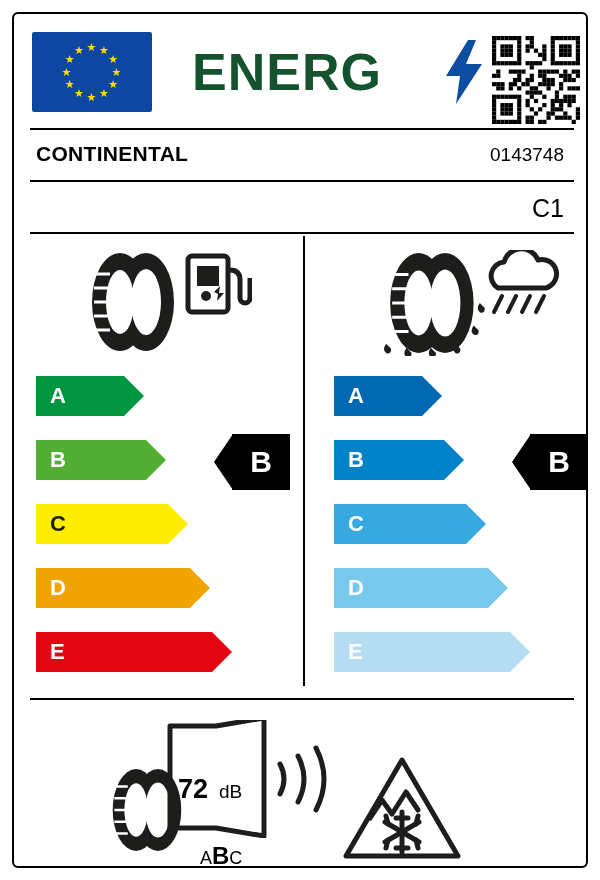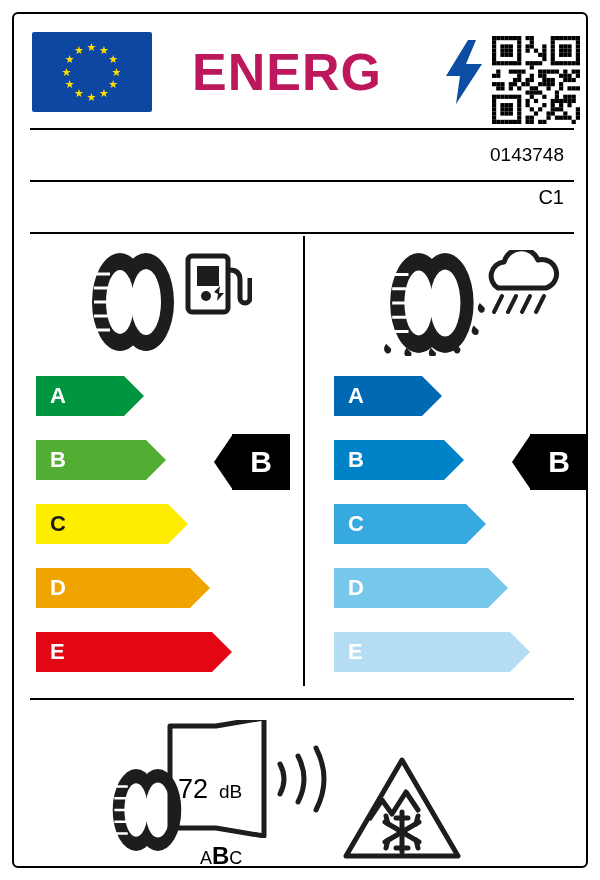--- a/index.html
+++ b/index.html
@@ -43,21 +43,21 @@
     font-size: 11px;
     line-height: 11px;
   }
   .energy-word {
     position: absolute;
     left: 178px; top: 26px;
     height: 64px;
     font-size: 52px;
     font-weight: bold;
     letter-spacing: 1px;
-    color: #be185d;
+    color: #14532d;
     line-height: 64px;
   }
   .bolt {
     position: absolute;
     left: 432px; top: 26px;
     width: 36px; height: 64px;
   }
   .bolt svg { display: block; }
   .qr {
     position: absolute;
@@ -91,22 +91,22 @@
 
   
   .size {
     position: absolute;
     left: 22px; top: 176px;
     font-size: 26px;
     letter-spacing: 1px;
   }
   .cls {
     position: absolute;
-    right: 22px; top: 172px;
-    font-size: 20px;
+    right: 22px; top: 180px;
+    font-size: 25px;
   }
 
   
   .vdiv {
     position: absolute;
     left: 289px; top: 222px;
     width: 2px; height: 450px;
     background: #000;
   }
 
@@ -175,21 +175,21 @@
 
   
   .hdiv-bottom {
     position: absolute;
     left: 16px; top: 684px;
     width: 544px; height: 2px;
     background: #000;
   }
   .db-value {
     position: absolute;
-    font-size: 27px; font-weight: normal;
+    font-size: 27px; font-weight: bold;
   }
   .db-unit {
     position: absolute;
     font-size: 19px;
   }
   .abc {
     position: absolute;
     font-size: 18px;
   }
   .abc b { font-size: 24px; }
@@ -454,20 +454,21 @@
           <rect x="37.71" y="83.81" width="4.19" height="4.19" fill="#000"></rect>
           <rect x="46.10" y="83.81" width="4.19" height="4.19" fill="#000"></rect>
           <rect x="50.29" y="83.81" width="4.19" height="4.19" fill="#000"></rect>
           <rect x="79.62" y="83.81" width="4.19" height="4.19" fill="#000"></rect>
         </svg>
       </div>
   </div>
 
   <div class="rule" style="top:114px;"></div>
 
+  <div class="brand">CONTINENTAL</div>
   <div class="code">0143748</div>
 
   <div class="rule" style="top:166px;"></div>
 
   <div class="cls">C1</div>
 
   <div class="rule" style="top:218px;"></div>
 
   <div class="vdiv"></div>
 

